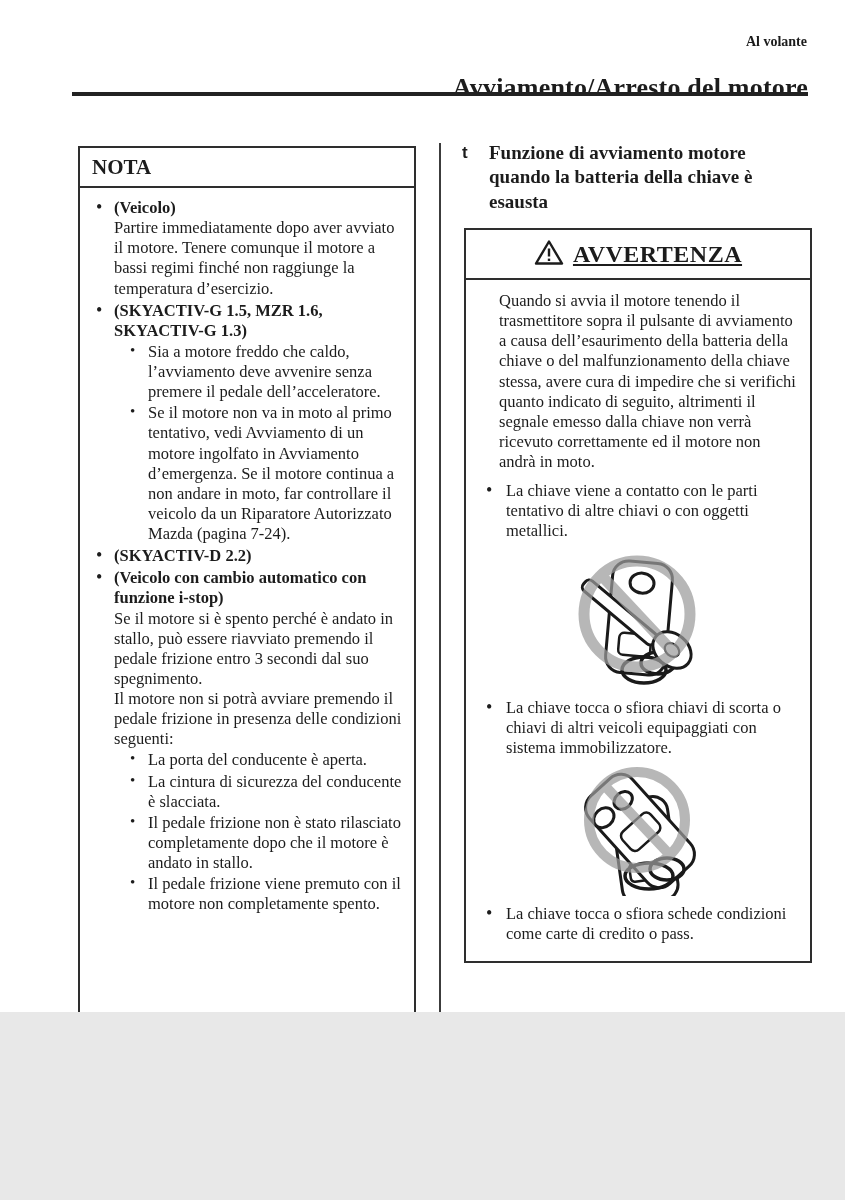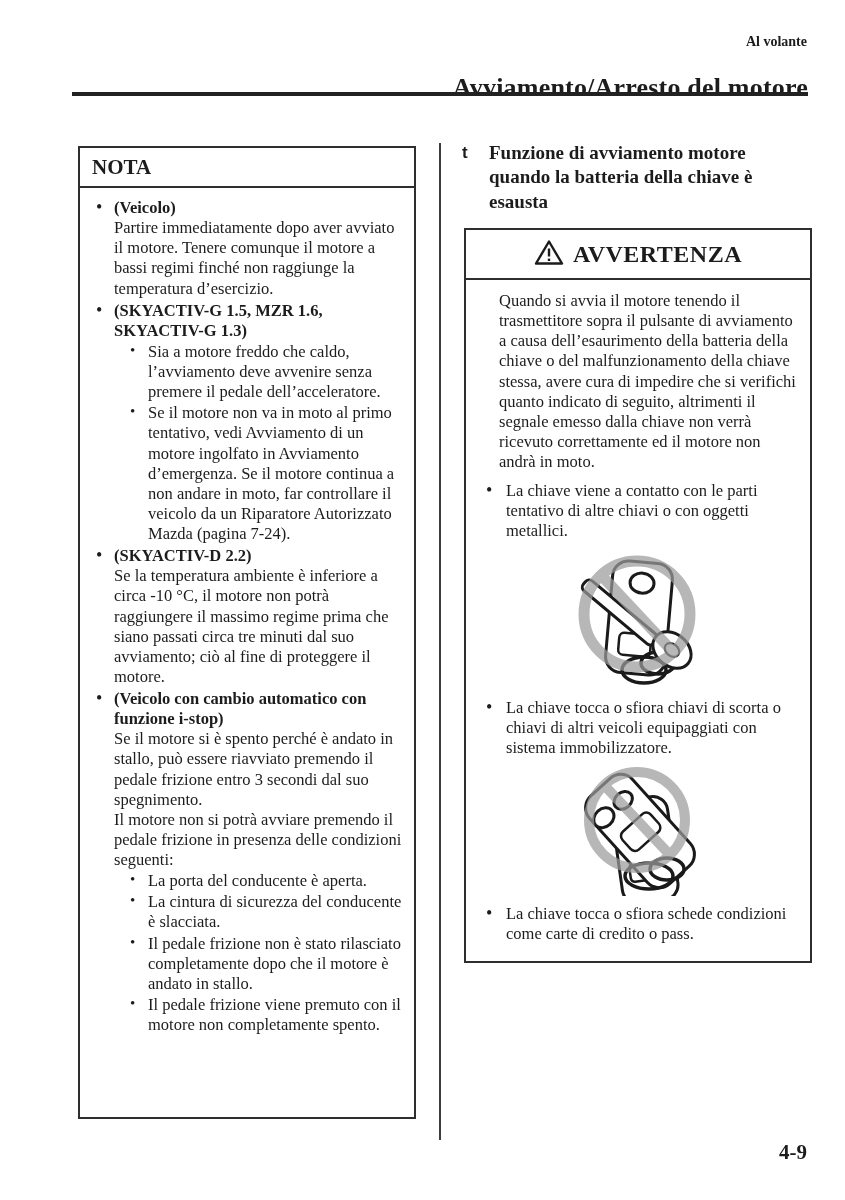--- a/index.html
+++ b/index.html
@@ -1,18 +1,18 @@
 <!DOCTYPE html>
 <html><head>
 <meta charset="utf-8">
 <style>
   html,body{margin:0;padding:0;background:#e8e8e8;}
   .page{
     position:relative;
-    width:845px;height:1200px;
+    width:845px;height:1012px;
     background:#ffffff;
     font-family:"Liberation Serif", serif;
     color:#1c1c1c;
     overflow:hidden;
     margin:0 auto;
   }
   
   .kicker{
     position:absolute;top:34px;right:38px;
     font-size:14px;font-weight:bold;
@@ -60,20 +60,21 @@
   }
   .section-head-text{display:block;padding-left:31px;}
   .warn-box{
     position:absolute;left:464px;top:228px;width:348px;
     border:2px solid #2e2e2e;box-sizing:border-box;
   }
   .warn-header{
     display:flex;align-items:center;justify-content:center;gap:9px;
     padding:9px 6px 8px 6px;
     border-bottom:2px solid #2e2e2e;
+    text-decoration:underline;
   }
   .warn-title{font-size:24px;font-weight:bold;letter-spacing:.5px;}
   .warn-body{padding:11px 13px 14px 15px;font-size:16.5px;line-height:1.22;}
   .warn-intro{margin:0 0 9px 18px;}
   .warn-li{position:relative;padding-left:25px;margin-bottom:3px;}
   .warn-li::before{content:"\2022";position:absolute;left:5px;top:-1px;font-size:18px;}
   .key-fig{display:flex;justify-content:center;margin:6px 0 8px 0;}
   
   .page-number{
     position:absolute;right:38px;top:1140px;
@@ -103,21 +104,20 @@
       <div class="li">
         <span class="li-heading">(SKYACTIV-G 1.5, MZR 1.6, SKYACTIV-G 1.3)</span>
         <div class="sublist">
           <div class="subli">Sia a motore freddo che caldo, l’avviamento deve avvenire senza premere il pedale dell’acceleratore.</div>
           <div class="subli">Se il motore non va in moto al primo tentativo, vedi Avviamento di un motore ingolfato in Avviamento d’emergenza. Se il motore continua a non andare in moto, far controllare il veicolo da un Riparatore Autorizzato Mazda (pagina 7-24).</div>
         </div>
       </div>
 
       <div class="li">
         <span class="li-heading">(SKYACTIV-D 2.2)</span><br>
-        <span>Se la temperatura ambiente è inferiore a circa -10 °C, il motore non potrà raggiungere il massimo regime prima che siano passati circa tre minuti dal suo avviamento; ciò al fine di proteggere il motore.</span>
       </div>
 
       <div class="li">
         <span class="li-heading">(Veicolo con cambio automatico con funzione i-stop)</span><br>
         <span>Se il motore si è spento perché è andato in stallo, può essere riavviato premendo il pedale frizione entro 3 secondi dal suo spegnimento.</span><br>
         <span>Il motore non si potrà avviare premendo il pedale frizione in presenza delle condizioni seguenti:</span>
         <div class="sublist">
           <div class="subli">La porta del conducente è aperta.</div>
           <div class="subli">La cintura di sicurezza del conducente è slacciata.</div>
           <div class="subli">Il pedale frizione non è stato rilasciato completamente dopo che il motore è andato in stallo.</div>

